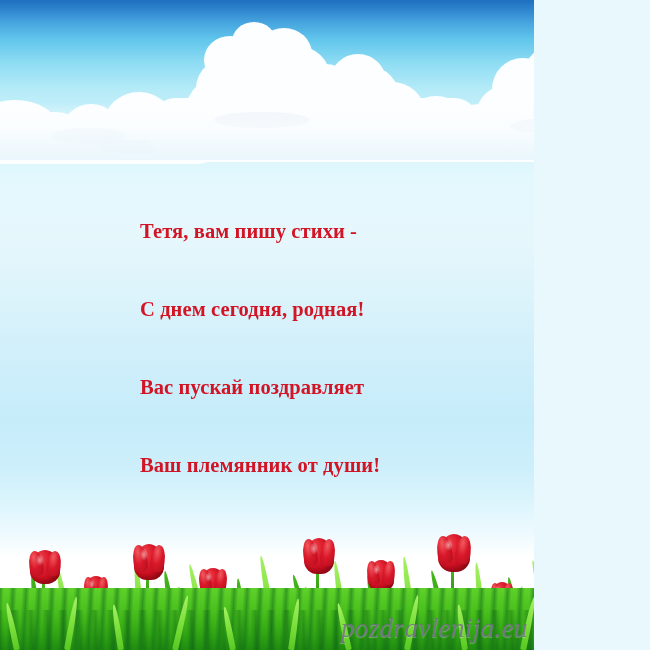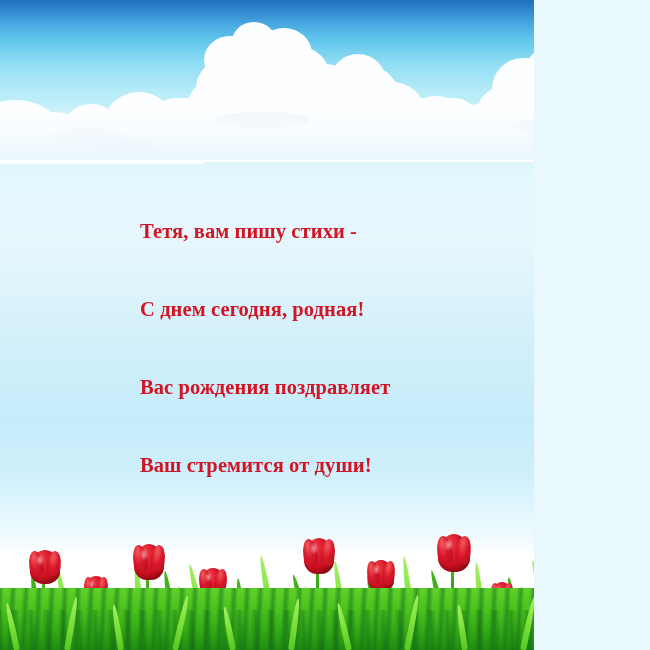--- a/index.html
+++ b/index.html
@@ -153,22 +153,22 @@
     <div class="puff soft" style="left:586px;top:70px;width:62px;height:58px;"></div>
     <div class="puff soft" style="left:614px;top:86px;width:56px;height:54px;"></div>
     <div class="shade" style="left:510px;top:118px;width:96px;height:16px;"></div>
 
     <div class="fade"></div>
   </div>
 
   <div id="poem">
     <span class="ln">Тетя, вам пишу стихи -</span>
     <span class="ln">С днем сегодня, родная!</span>
-    <span class="ln">Вас рождения поздравляет</span>
-    <span class="ln">Ваш стремится от души!</span>
+    <span class="ln">Вас пускай поздравляет</span>
+    <span class="ln">Ваш племянник от души!</span>
     <span class="gap"></span>
     <span class="ln">Ваша жизнь пускай стремится</span>
     
     
     
   </div>
 
   <div id="ground">
 
     <div class="blade lite" style="left:6px;width:7px;height:70px;transform:rotate(-16deg);"></div>
@@ -300,13 +300,14 @@
     <div class="blade lite" style="left:230px;width:6px;height:44px;transform:rotate(-11deg);"></div>
     <div class="blade lite" style="left:288px;width:6px;height:52px;transform:rotate(8deg);"></div>
     <div class="blade lite" style="left:346px;width:6px;height:48px;transform:rotate(-13deg);"></div>
     <div class="blade lite" style="left:404px;width:6px;height:56px;transform:rotate(11deg);"></div>
     <div class="blade lite" style="left:462px;width:6px;height:46px;transform:rotate(-8deg);"></div>
     <div class="blade lite" style="left:520px;width:6px;height:54px;transform:rotate(12deg);"></div>
     <div class="blade lite" style="left:578px;width:6px;height:48px;transform:rotate(-10deg);"></div>
     <div class="blade lite" style="left:630px;width:6px;height:52px;transform:rotate(9deg);"></div>
   </div>
 
+  <div id="watermark">pozdravlenija.eu</div>
 </div>
 
 </body></html>

